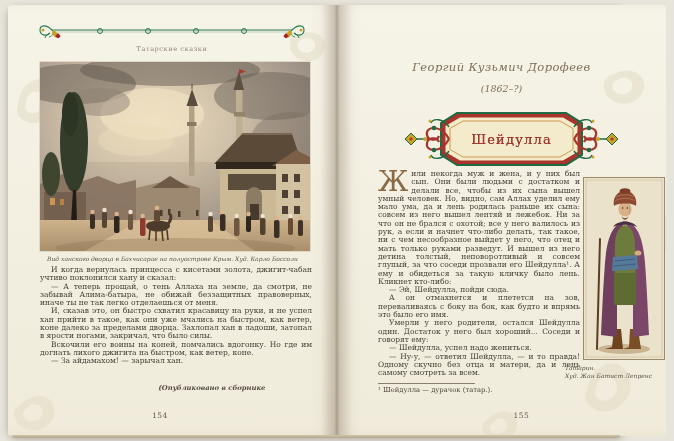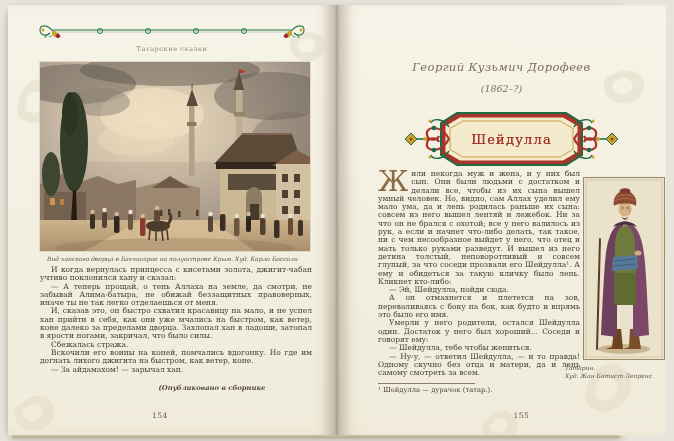--- a/index.html
+++ b/index.html
@@ -199,22 +199,21 @@
               <circle cx="260.5" cy="156" r="2.2" fill="#d8b58e"></circle>
           </g>
         </svg>
       </div>
 
       <div class="lp-caption">Вид ханского дворца в Бахчисарае на полуострове Крым. Худ. Карло Боссоли</div>
 
       <div class="lp-text">
         <p>И когда вернулась принцесса с кисетами золота, джигит-чабан учтиво поклонился хану и сказал:</p>
         <p>— А теперь прощай, о тень Аллаха на земле, да смотри, не забывай Алима-батыра, не обижай беззащитных правоверных, иначе ты не так легко отделаешься от меня.</p>
-        <p>И, сказав это, он быстро схватил красавицу на мало, и не успел хан прийти в себя, как они уже мчались на быстром, как ветер, коне далеко за пределами дворца. Захлопал хан в ладоши, затопал в ярости ногами, закричал, что было силы.</p>
-        <p>Сбежалась стража.</p>
+        <p>И, сказав это, он быстро схватил красавицу на руки, и не успел хан прийти в такое, как они уже мчались на быстром, как ветер, коне далеко за пределами дворца. Захлопал хан в ладоши, затопал в ярости ногами, закричал, что было силы.</p>
         <p>Вскочили его воины на коней, помчались вдогонку. Но где им догнать лихого джигита на быстром, как ветер, коне.</p>
         <p>— За айдамахом! — зарычал хан.</p>
       </div>
 
       <div class="lp-attrib">
         <div>(Опубликовано в сборнике</div>
       </div>
 
       <div class="pagenum">154</div>
     </div>
@@ -294,21 +293,21 @@
           <div class="illu-cap">
             <div>Татарин.</div>
             <div>Худ. Жан Батист Лепренс</div>
           </div>
         </div>
 
         <p class="opening"><span class="dropcap">Ж</span><span>или некогда муж и жена, и у них был сын. Они были людьми с достатком и делали все, чтобы из их сына вышел умный человек. Но, видно, сам Аллах уделил ему мало ума, да и лень родилась раньше их сына: совсем из него вышел лентяй и лежебок. Ни за что он не брался с охотой; все у него валилось из рук, а если и начнет что-либо делать, так такое, ни с чем несообразное выйдет у него, что отец и мать только руками разведут. И вышел из него детина толстый, неповоротливый и совсем глупый, за что соседи прозвали его Шейдулла¹. А ему и обидеться за такую кличку было лень. Кликнет кто-либо:</span></p>
         <p>— Эй, Шейдулла, пойди сюда.</p>
         <p>А он отмахнется и плетется на зов, переваливаясь с боку на бок, как будто и впрямь это было его имя.</p>
         <p>Умерли у него родители, остался Шейдулла один. Достаток у него был хороший... Соседи и говорят ему:</p>
-        <p>— Шейдулла, тебе чтобы жениться.</p>
+        <p>— Шейдулла, успел надо жениться.</p>
         <p>— Ну-у, — ответил Шейдулла, — и то правда! Одному скучно без отца и матери, да и лень самому смотреть за всем.</p>
 
         <div class="footnote">
           <div class="fn-rule"></div>
           <div class="fn-text">¹ Шейдулла — дурачок (татар.).</div>
         </div>
       </div>
 
       <div class="pagenum">155</div>
     </div>

